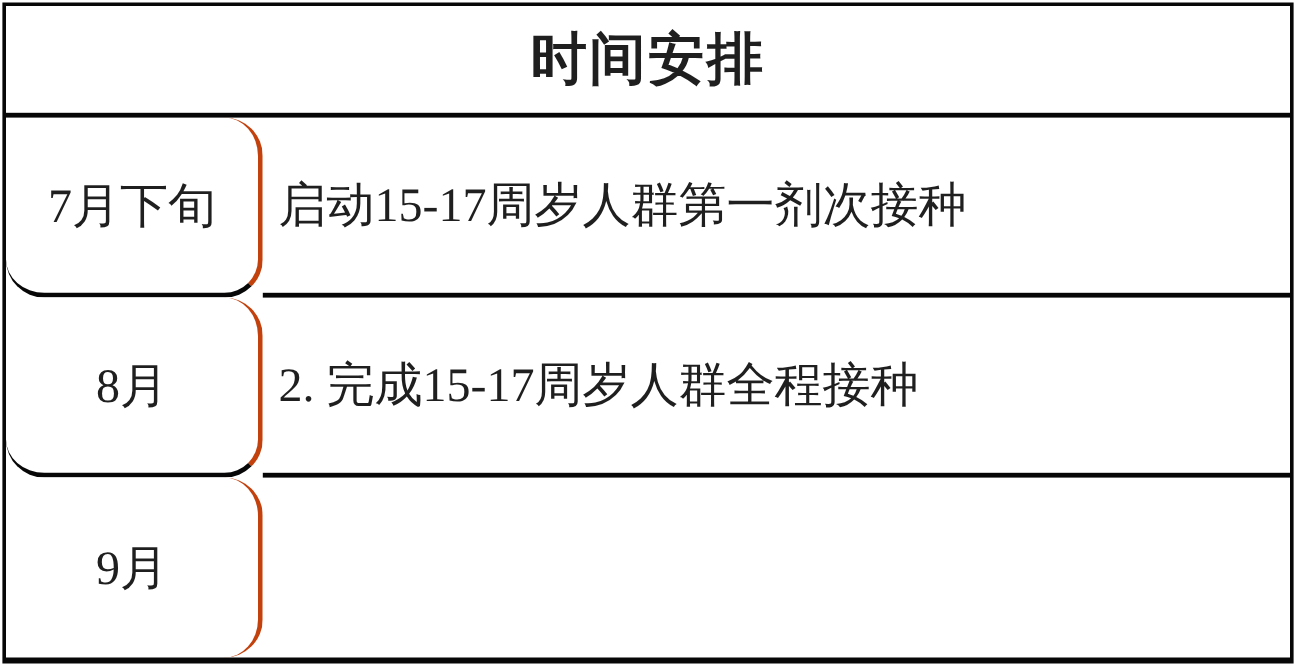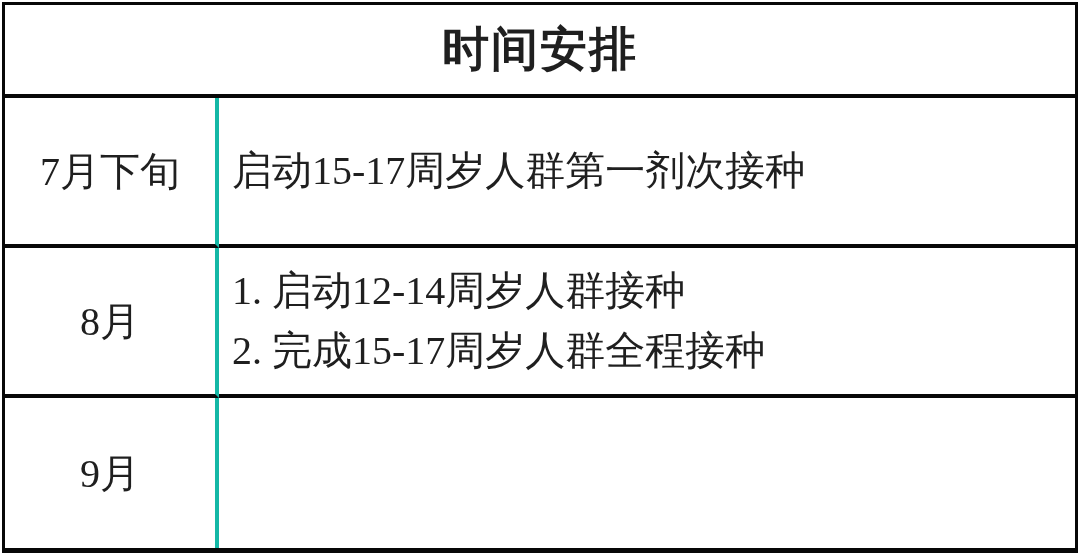--- a/index.html
+++ b/index.html
@@ -37,25 +37,26 @@
   .header-cell {
     grid-column: 1 / 3;
     border-bottom: 4px solid #070707;
     align-items: center;
     justify-content: center;
     font-size: 47px;
     font-weight: bold;
     letter-spacing: 2px;
   }
   .period-cell {
-    border-right: 4px solid #14b8a6;
+    border-right: 4px solid #c2410c;
     border-bottom: 4px solid #070707;
     align-items: center;
     justify-content: center;
     font-size: 40px;
+    border-radius: 32px;
   }
   .content-cell {
     border-bottom: 4px solid #070707;
     flex-direction: column;
     justify-content: center;
     padding-left: 13px;
     padding-right: 12px;
     font-size: 40px;
     line-height: 60px;
   }
@@ -76,20 +77,19 @@
 
     <div class="cell header-cell">时间安排</div>
 
     <div class="cell period-cell">7月下旬</div>
     <div class="cell content-cell">
       <div class="line">启动15-17周岁人群第一剂次接种</div>
     </div>
 
     <div class="cell period-cell">8月</div>
     <div class="cell content-cell">
-      <div class="line">1. 启动12-14周岁人群接种</div>
       <div class="line">2. 完成15-17周岁人群全程接种</div>
     </div>
 
     <div class="cell period-cell no-bottom">9月</div>
 
   </div>
 </div>
 
 </body></html>

